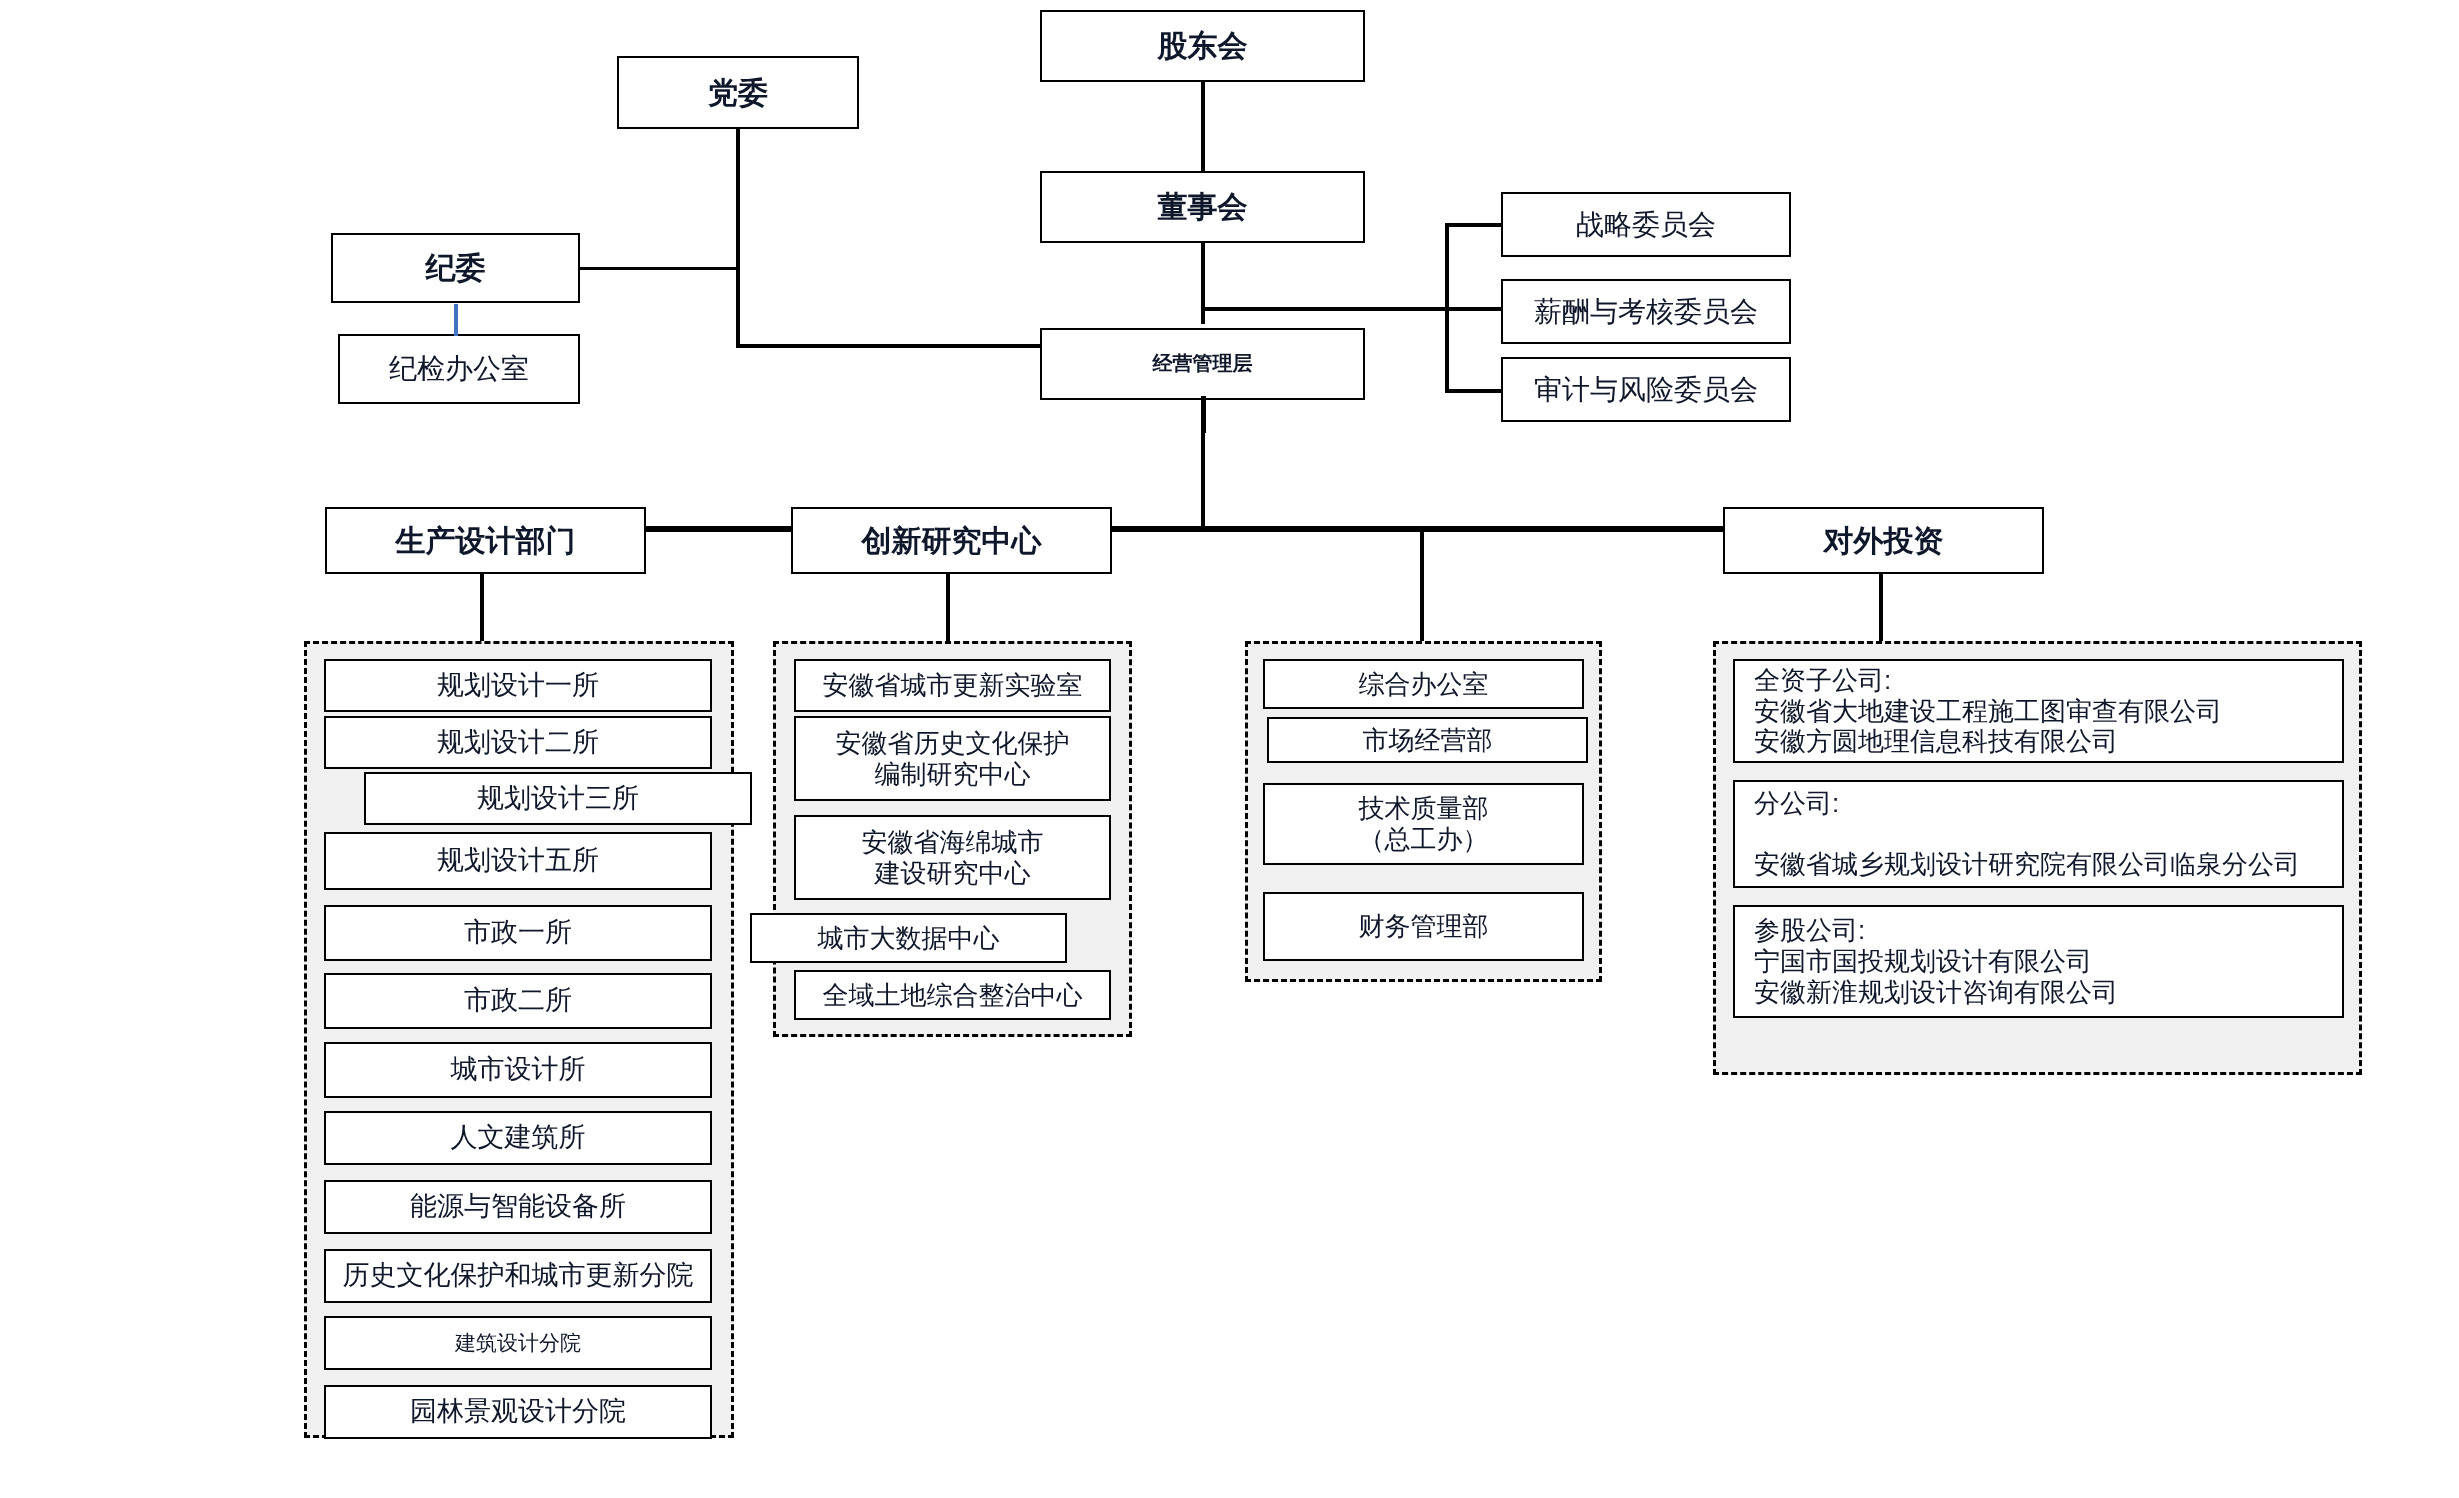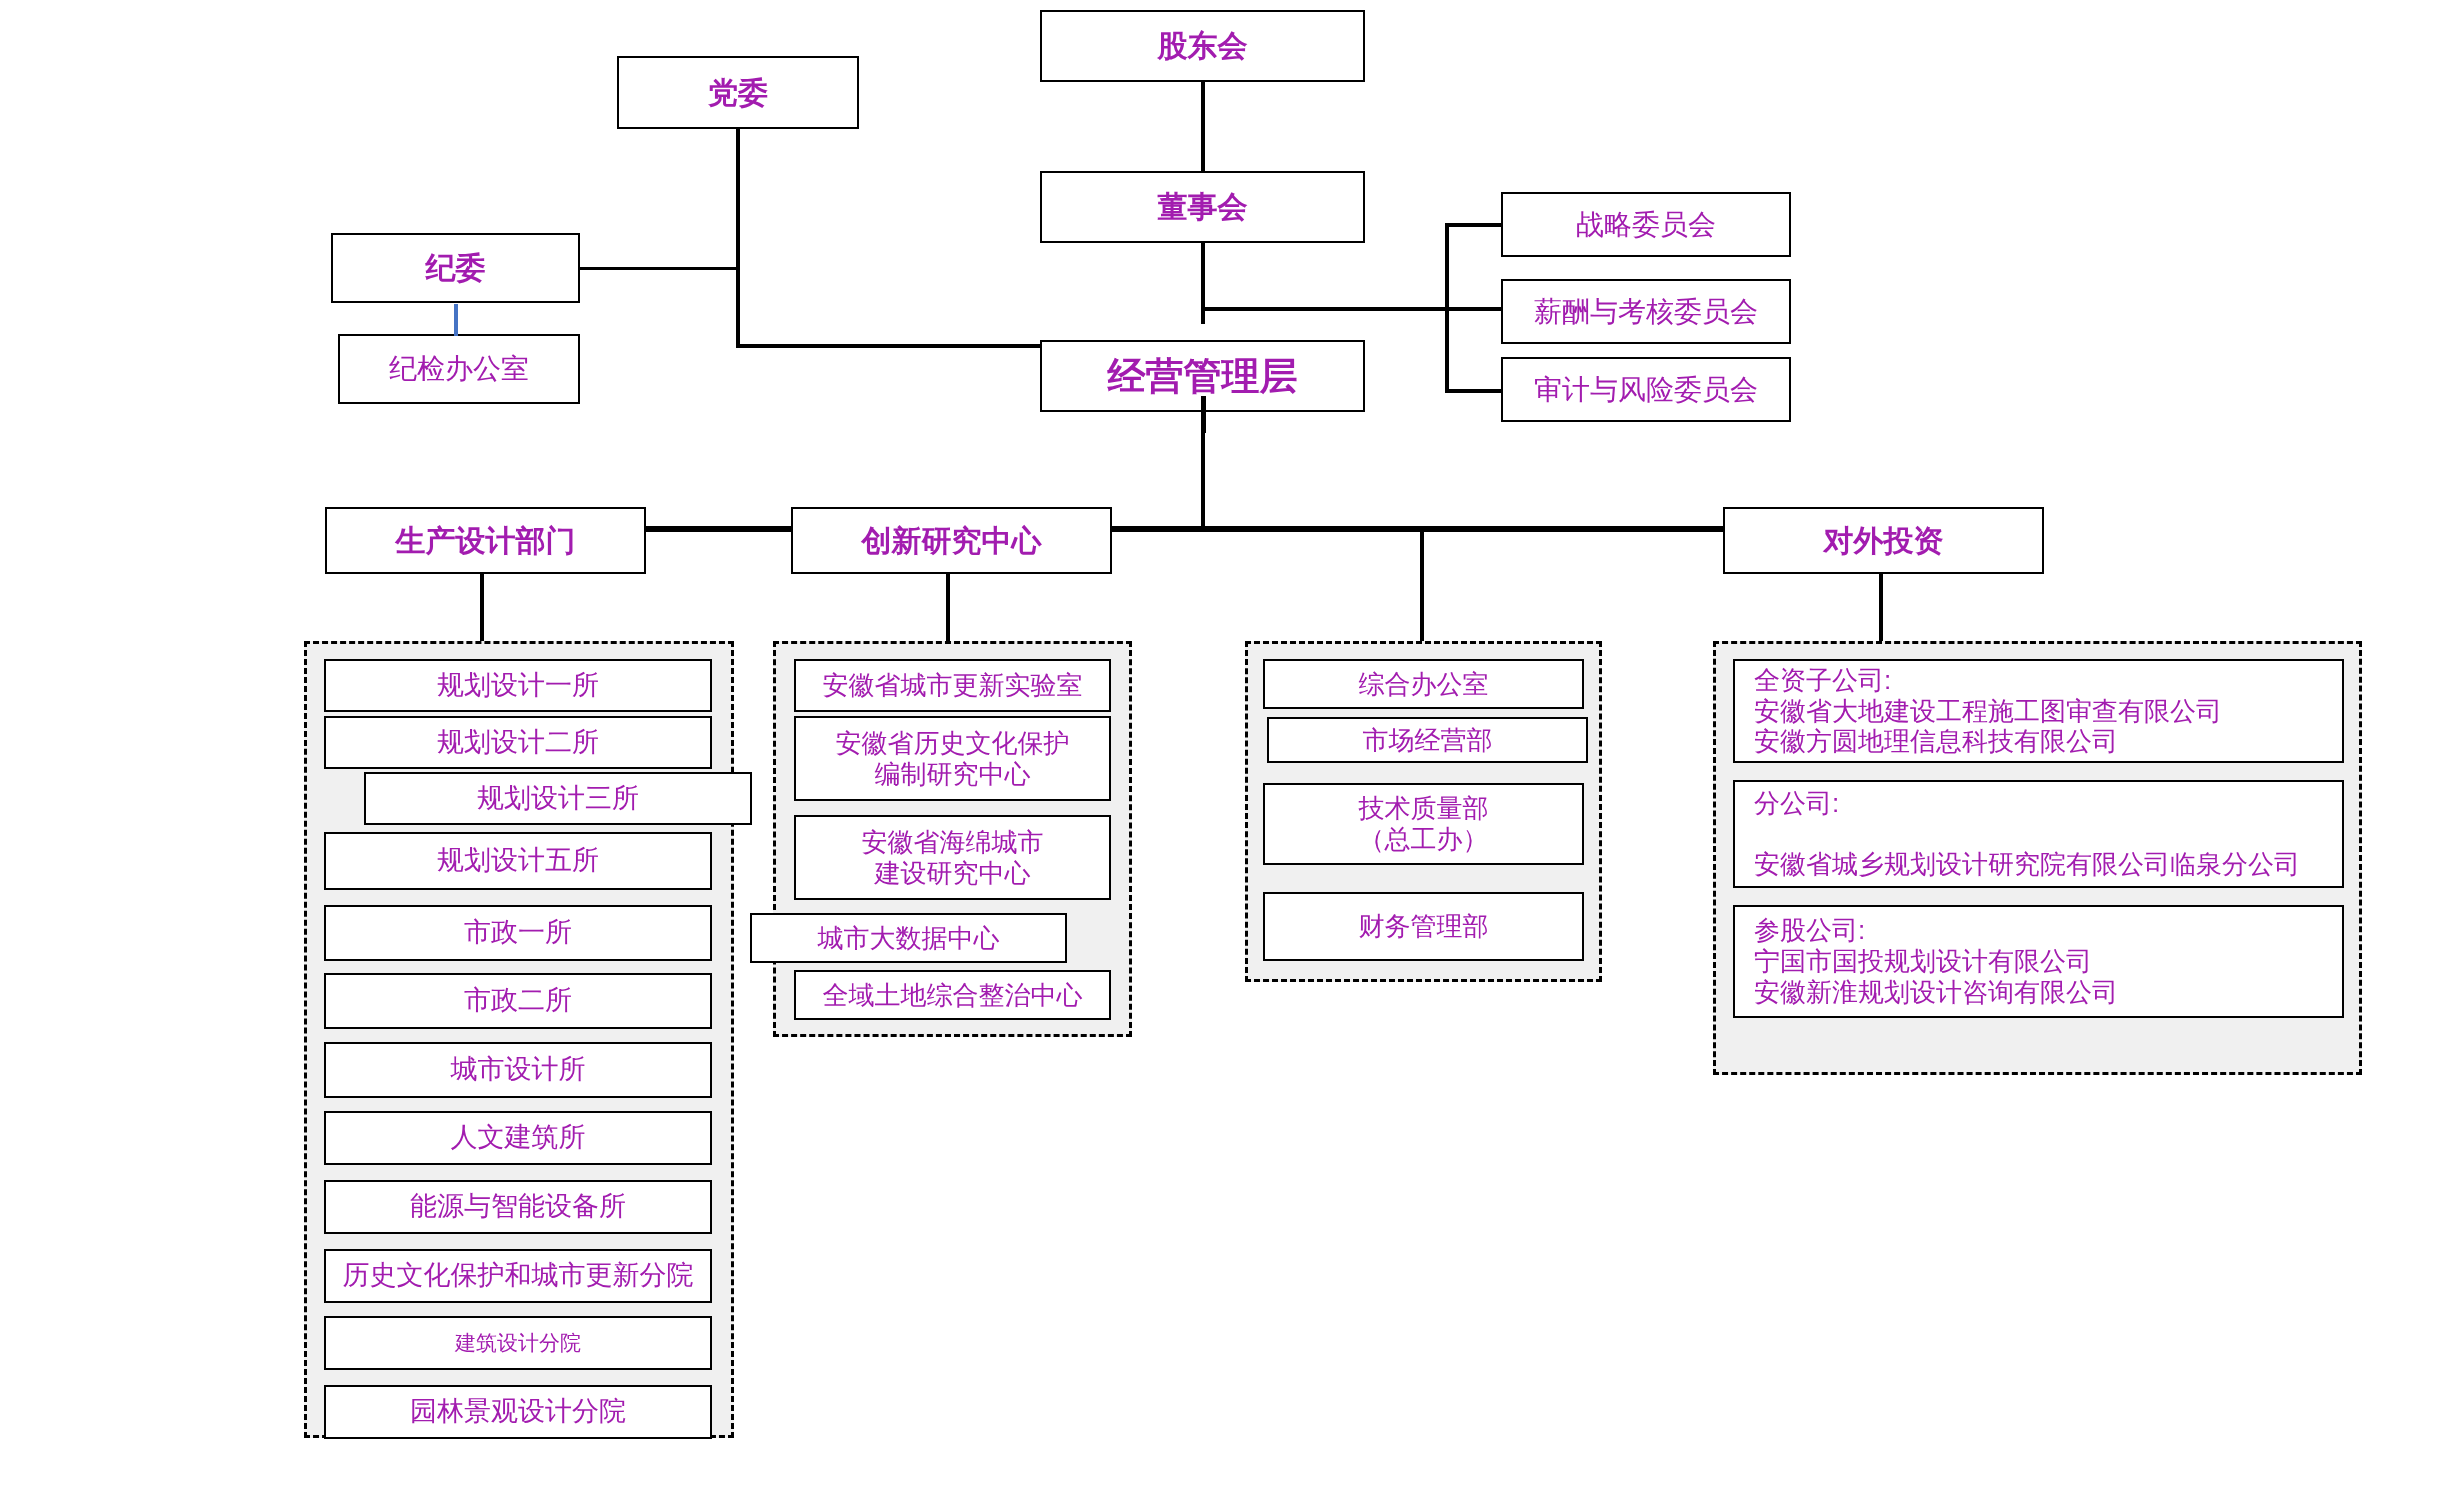--- a/index.html
+++ b/index.html
@@ -19,21 +19,21 @@
     position:absolute;
     box-sizing:border-box;
     border:2.9px solid #000000;
     background:#ffffff;
     display:flex;
     align-items:center;
     justify-content:center;
     text-align:center;
     line-height:1.18;
     white-space:pre-line;
-    color:#a21caf;
+    color:#0f172a;
   }
   .box.bold{font-weight:bold;}
   
   .hline{position:absolute;background:#000000;height:3.8px;}
   .vline{position:absolute;background:#000000;width:3.8px;}
   .hline.thin{height:2.9px;}
   .vline.blue{background:#4573c4;width:3.8px;}
   
   .group{
     position:absolute;
@@ -45,21 +45,21 @@
 </style>
 </head>
 <body>
 
 <div id="canvas">
 
   <div class="box bold" style="left:1040px;top:9.6px;width:325px;height:72px;font-size:30px;">股东会</div>
 
   <div class="box bold" style="left:1040px;top:171px;width:325px;height:72px;font-size:30px;">董事会</div>
 
-  <div class="box bold" style="left:1040px;top:340px;width:325px;height:72px;font-size:38px;">经营管理层</div>
+  <div class="box bold" style="left:1040px;top:328px;width:325px;height:72px;font-size:20px;">经营管理层</div>
 
   <div class="box bold" style="left:617px;top:56px;width:242px;height:73px;font-size:30px;">党委</div>
 
   <div class="box bold" style="left:331px;top:233px;width:249px;height:70px;font-size:30px;">纪委</div>
 
   <div class="box" style="left:338px;top:334px;width:242px;height:70px;font-size:28px;">纪检办公室</div>
 
   <div class="vline" style="left:1201px;top:82px;height:89px;"></div>
 
   <div class="vline" style="left:1201px;top:243px;height:81px;"></div>

